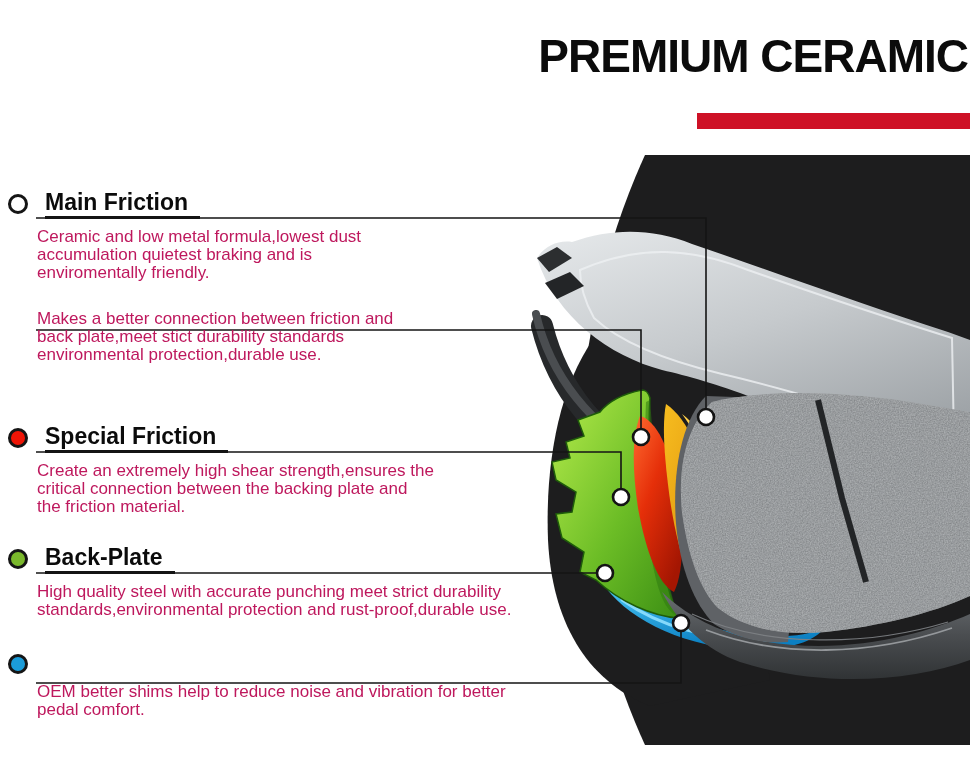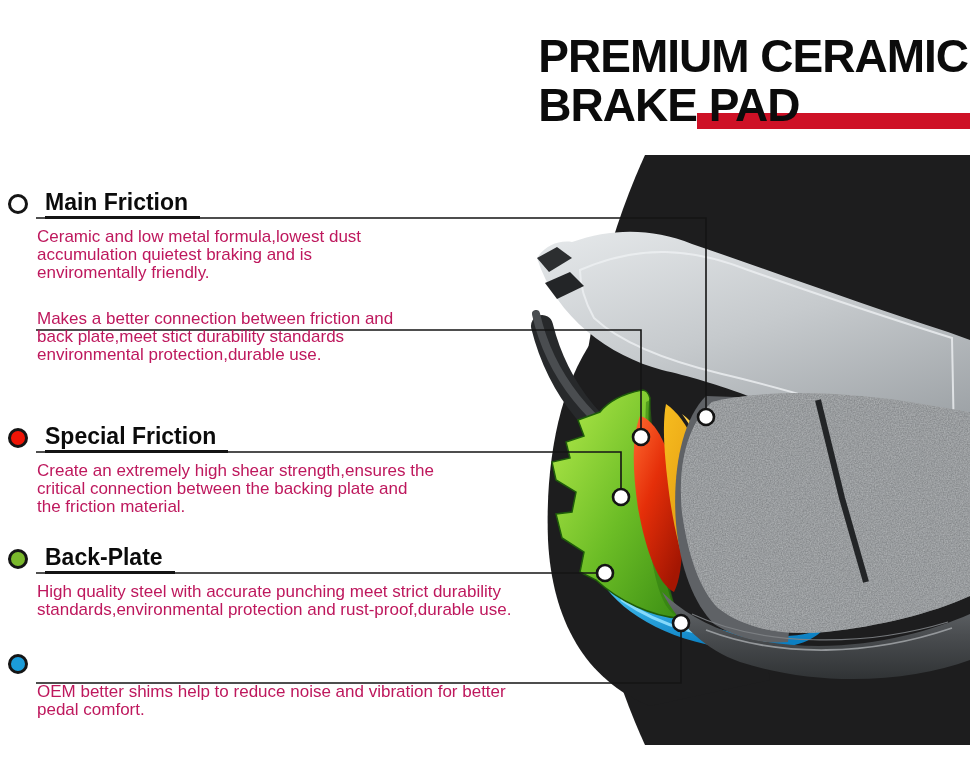--- a/index.html
+++ b/index.html
@@ -28,21 +28,20 @@
                  padding:0 12px 1px 0;border-bottom:3px solid #141414;white-space:nowrap;}
   .feature-desc{margin:9px 0 0 29px;font-size:17px;line-height:18px;color:#be185d;
                 white-space:pre-line;width:640px;}
 </style>
 </head>
 <body>
 
 <header class="title-block">
   <div class="red-bar" style="background: rgb(206, 17, 38);"></div>
   <div class="title-line">PREMIUM CERAMIC</div>
-  <div class="title-line">BRAKE PAD</div>
 </header>
 
 <div class="blob-clip">
   <div class="blob" style="background: rgb(29, 29, 30);"></div>
 </div>
 
 <svg class="pad-art" width="440" height="621" viewBox="530 140 440 621">
   <defs>
     <linearGradient id="gShim" x1="0" y1="0" x2="0.55" y2="1">
       <stop offset="0" stop-color="#e6e9eb"></stop>

